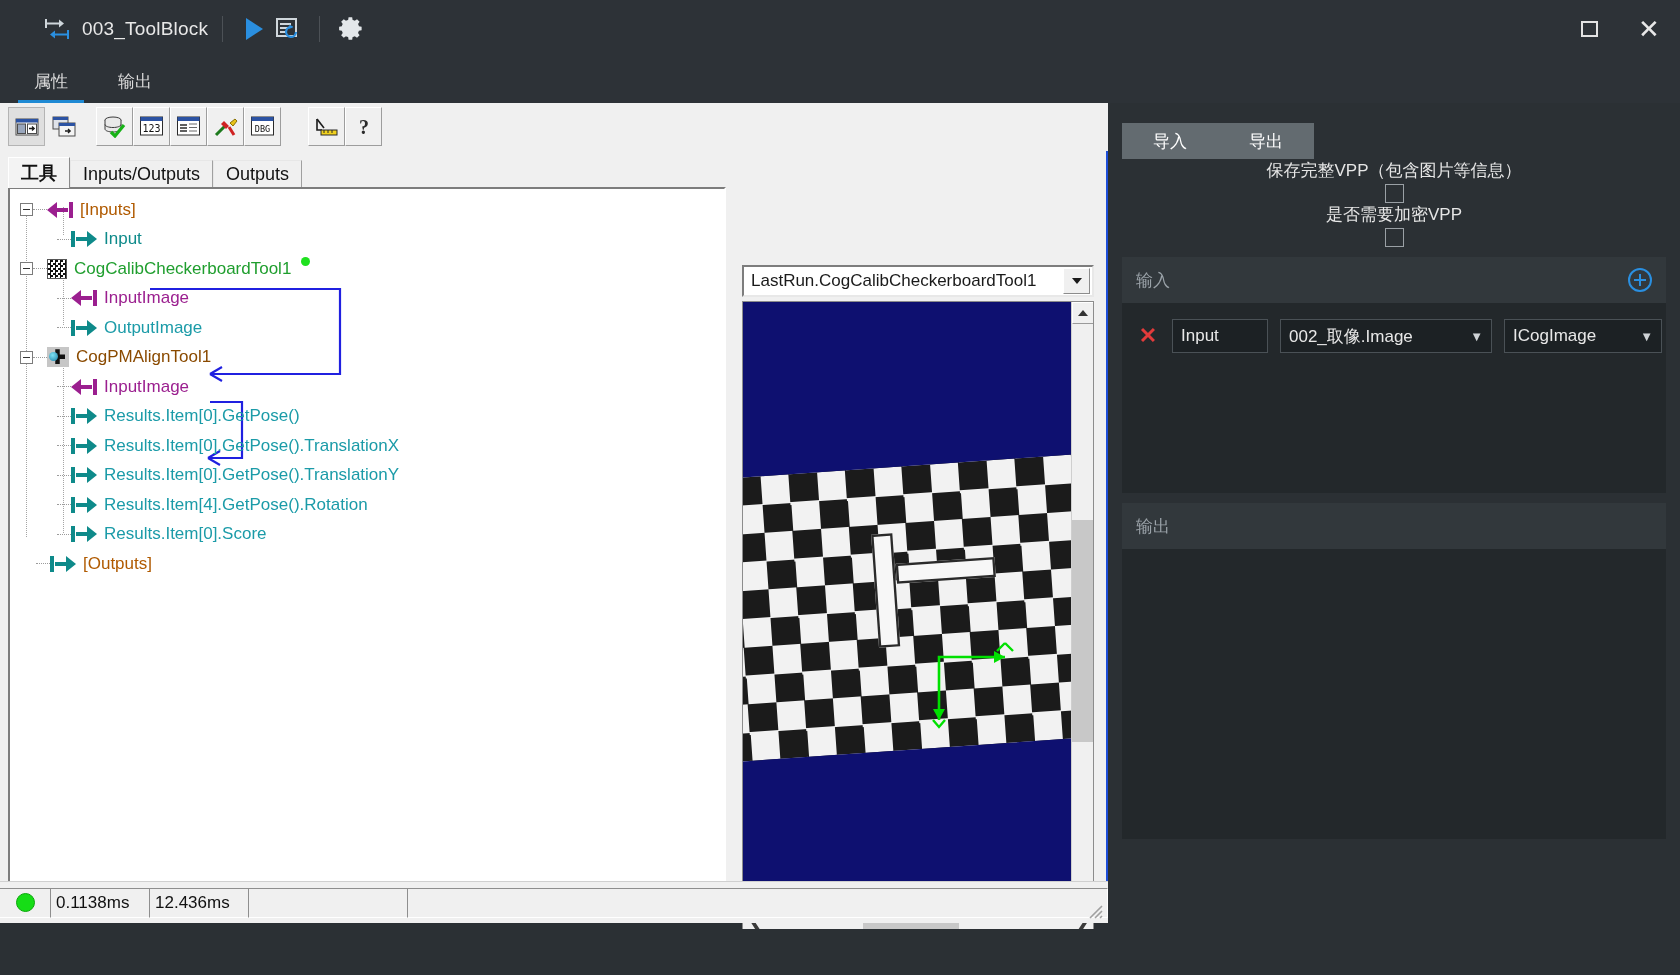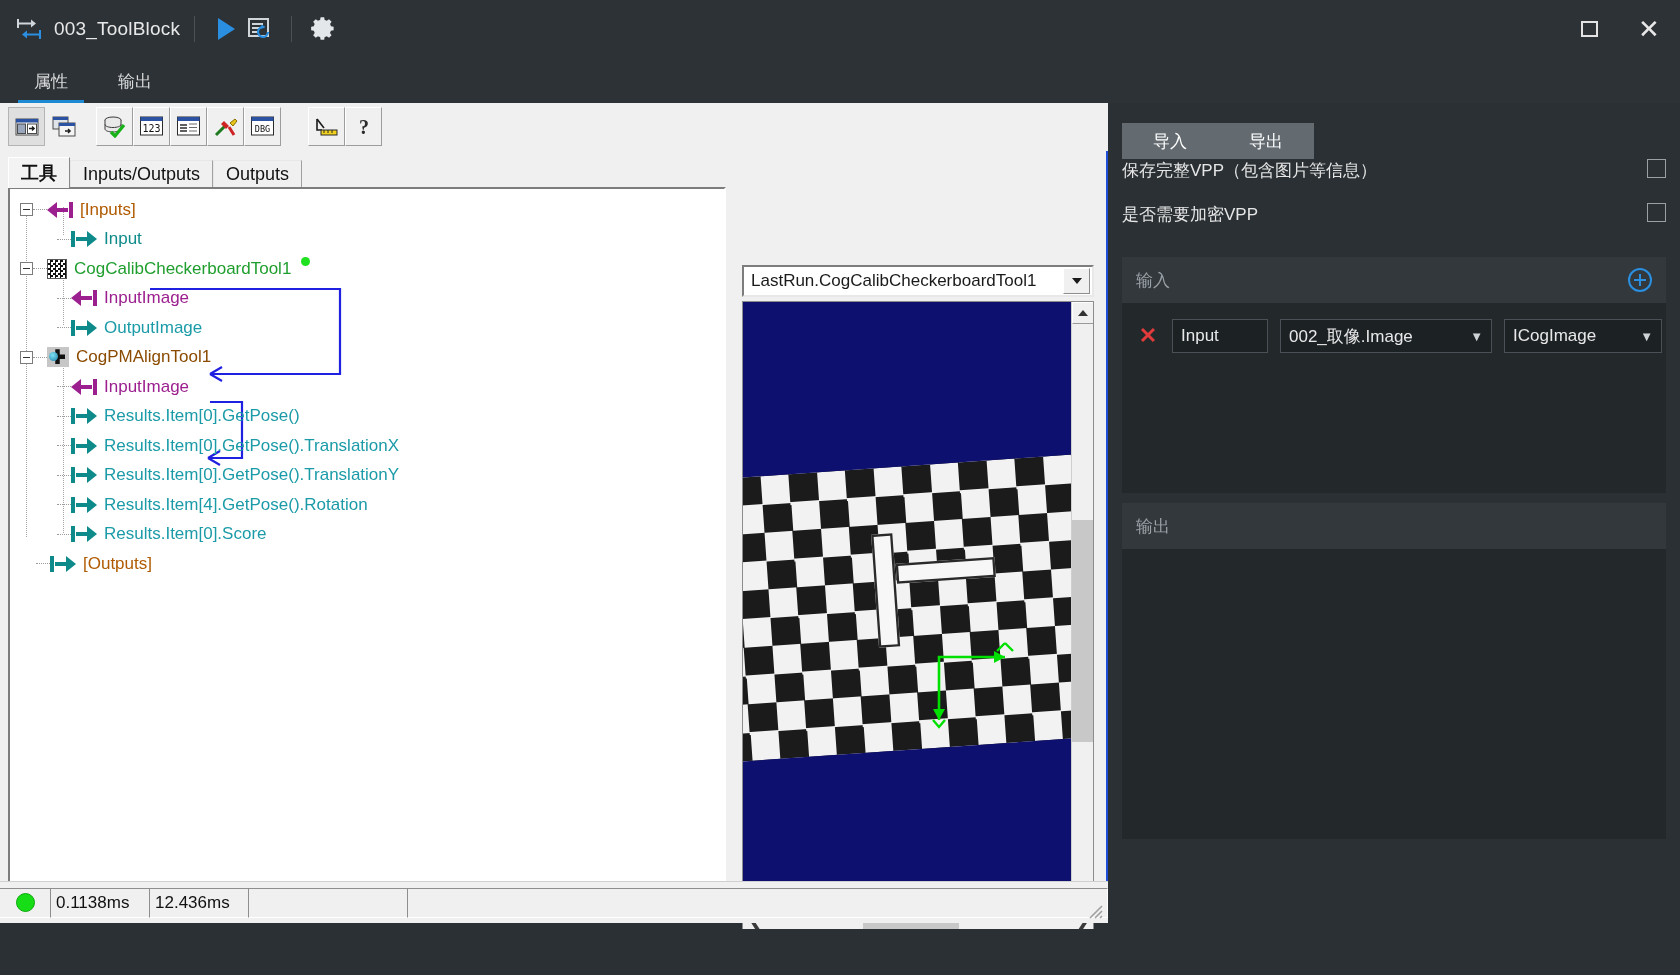--- a/index.html
+++ b/index.html
@@ -14,21 +14,21 @@
     position: relative;
     width: 1680px; height: 975px;
     background: #2b3034;
   }
 
   
   #titlebar {
     position: absolute; left: 0; top: 0;
     width: 1680px; height: 57px;
     background: #2d3237;
-    display: flex; align-items: center;
+    display: flex; align-items: center; padding-left: 28px;
   }
   .tb-icon {
     margin-left: 12px; width: 34px; height: 34px;
     display: flex; align-items: center; justify-content: center;
   }
   #app-title {
     color: #e8e8e8; font-size: 19px; margin-left: 8px;
     letter-spacing: .2px; white-space: nowrap;
   }
   .tb-sep {
@@ -321,22 +321,22 @@
     background:#2b3034;
   }
   #imexport { display:flex; padding:14px 12px 0 14px; }
   .dkbtn {
     width:96px; height:36px; background:#636b70;
     color:#fff; font-size:17px;
     display:flex; align-items:center; justify-content:center;
     border:none;
   }
   .optrow {
-    height:44px; display:flex; 
-    padding:0 14px 0 14px; color:#e6e6e6; font-size:17px;
+    height:44px; display:flex; align-items:center;
+    padding:0 14px 0 14px; color:#e6e6e6; font-size:17px;flex-direction:column;
   }
   .optrow .lbl { flex:1; }
   .chk {
     width:19px; height:19px; border:1px solid #9aa0a5; background:#2b3034;
   }
   .section {
     margin:10px 14px 0 14px; background:#23282b;
   }
   .sec-head {
     height:46px; display:flex; align-items:center; padding:0 14px;

